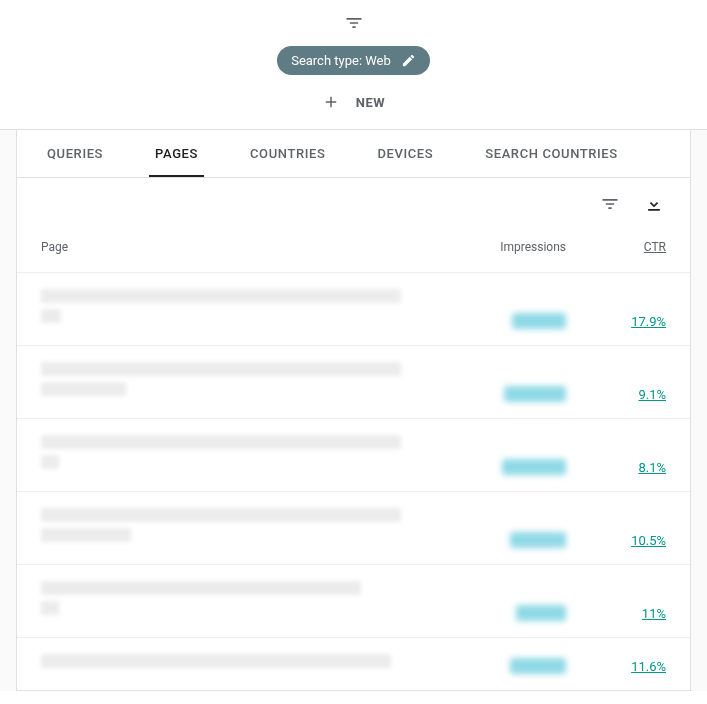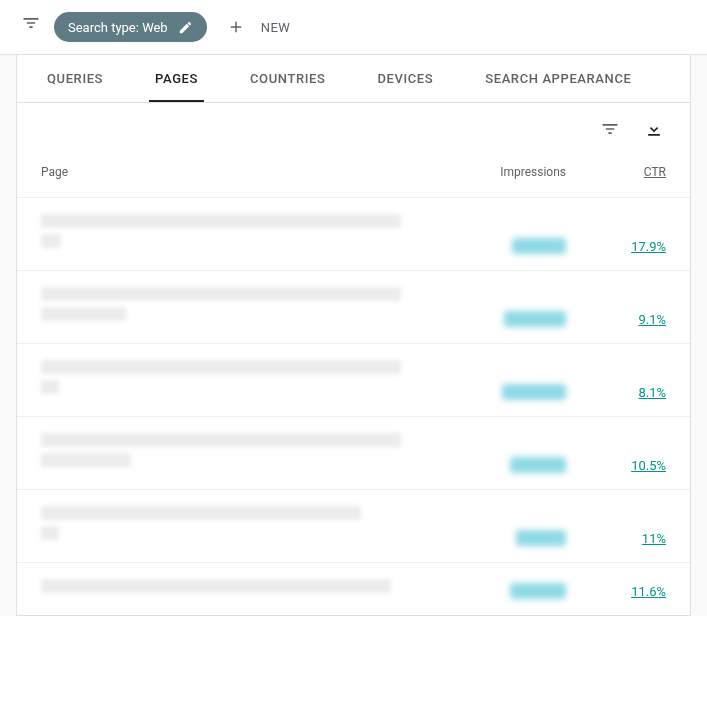--- a/index.html
+++ b/index.html
@@ -5,24 +5,26 @@
   * { box-sizing: border-box; margin: 0; padding: 0; }
   body {
     font-family: Roboto, Arial, sans-serif;
     font-size: 13px;
     color: #5f6368;
     background: #fff;
     width: 707px;
   }
   .topbar {
     display: flex;
+    align-items: center;
     gap: 12px;
     padding: 12px 20px;
     border-bottom: 1px solid #e0e0e0;
     background: #fff;
+    flex-direction: column;
   }
   .filter-icon {
     width: 22px; height: 22px;
     display:flex; align-items:center; justify-content:center;
     cursor:pointer;
     color:#5f6368;
   }
   .chip {
     background: #5f7b84;
     color: #fff;
@@ -34,21 +36,21 @@
     font-size: 13px;
     font-weight: 400;
     cursor:pointer;
     white-space:nowrap;
   }
   .chip svg { flex-shrink:0; }
   .new-btn {
     display:flex; align-items:center; gap:16px;
     color:#5f6368;
     font-size:13px;
-    font-weight:400;
+    font-weight:700;
     letter-spacing:0.5px;
     cursor:pointer;
     padding:6px 8px;
   }
   .content-wrap {
     padding: 0 16px 0 16px;
     background:#fafafa;
   }
   .card {
     background:#fff;
@@ -146,21 +148,21 @@
 </div>
 
 <div class="content-wrap">
   <div class="card">
 
     <div class="tabs">
       <div class="tab">QUERIES</div>
       <div class="tab active">PAGES</div>
       <div class="tab">COUNTRIES</div>
       <div class="tab">DEVICES</div>
-      <div class="tab">SEARCH APPEARANCE</div>
+      <div class="tab">SEARCH COUNTRIES</div>
     </div>
 
     <div class="toolbar">
       <div class="iconbtn">
         <svg width="20" height="20" viewBox="0 0 24 24" fill="#5f6368">
             <path d="M3 6h18v2H3V6zm4 5h10v2H7v-2zm3 5h4v2h-4v-2z"></path>
           </svg>
       </div>
       <div class="iconbtn">
         <svg width="20" height="20" viewBox="0 0 24 24" fill="#202124">

